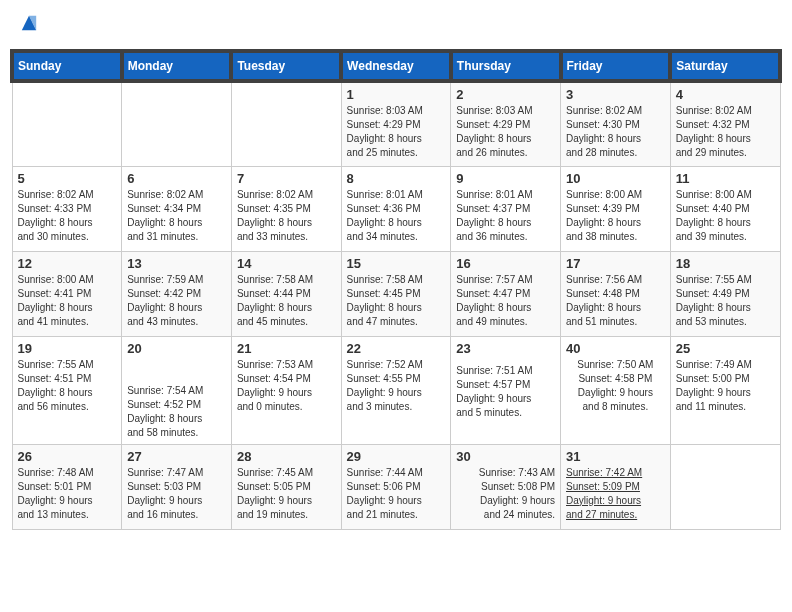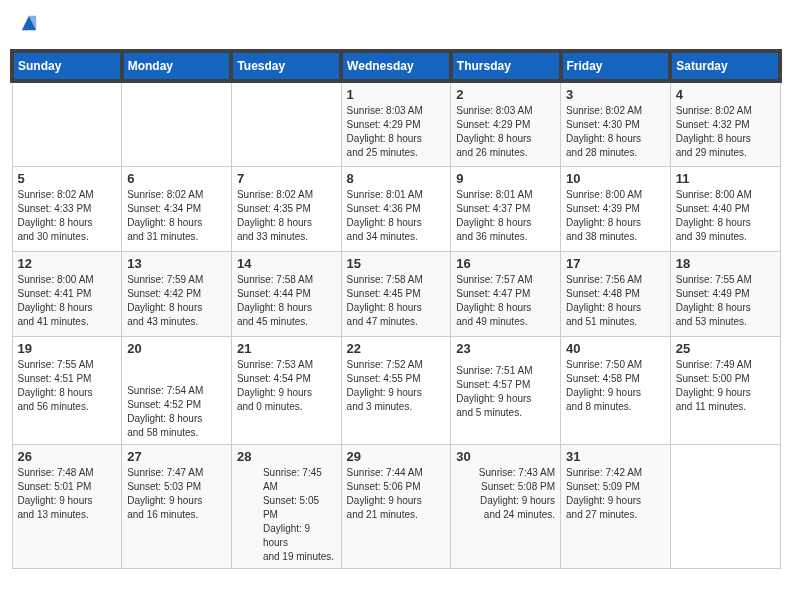--- a/index.html
+++ b/index.html
@@ -288,21 +288,21 @@
         </td>
         <td>
           <span class="day-number">23</span>
           <div class="cell-text" style="white-space: pre-line; margin-top: 8px;">Sunrise: 7:51 AM
 Sunset: 4:57 PM
 Daylight: 9 hours
 and 5 minutes.</div>
         </td>
         <td>
           <span class="day-number">40</span>
-          <div class="cell-text" style="white-space: pre-line;">Sunrise: 7:50 AM
+          <div class="cell-text" style="white-space: pre-line; text-align: center;">Sunrise: 7:50 AM
 Sunset: 4:58 PM
 Daylight: 9 hours
 and 8 minutes.</div>
         </td>
         <td>
           <span class="day-number">25</span>
           <div class="cell-text" style="white-space: pre-line;">Sunrise: 7:49 AM
 Sunset: 5:00 PM
 Daylight: 9 hours
 and 11 minutes.</div>
@@ -318,42 +318,42 @@
         </td>
         <td>
           <span class="day-number">27</span>
           <div class="cell-text" style="white-space: pre-line;">Sunrise: 7:47 AM
 Sunset: 5:03 PM
 Daylight: 9 hours
 and 16 minutes.</div>
         </td>
         <td>
           <span class="day-number">28</span>
-          <div class="cell-text" style="white-space: pre-line; margin-left: 26px;">Sunrise: 7:45 AM
+          <div class="cell-text" style="white-space: pre-line;">Sunrise: 7:45 AM
 Sunset: 5:05 PM
 Daylight: 9 hours
 and 19 minutes.</div>
         </td>
         <td>
           <span class="day-number">29</span>
           <div class="cell-text" style="white-space: pre-line;">Sunrise: 7:44 AM
 Sunset: 5:06 PM
 Daylight: 9 hours
 and 21 minutes.</div>
         </td>
         <td>
           <span class="day-number">30</span>
           <div class="cell-text" style="white-space: pre-line; text-align: right;">Sunrise: 7:43 AM
 Sunset: 5:08 PM
 Daylight: 9 hours
 and 24 minutes.</div>
         </td>
         <td>
           <span class="day-number">31</span>
-          <div class="cell-text" style="white-space: pre-line;">Sunrise: 7:42 AM
+          <div class="cell-text" style="white-space: pre-line; text-decoration: underline;">Sunrise: 7:42 AM
 Sunset: 5:09 PM
 Daylight: 9 hours
 and 27 minutes.</div>
         </td>
         <td class="empty-cell"></td>
       </tr>
     </tbody>
 </table>
 
 </body></html>

